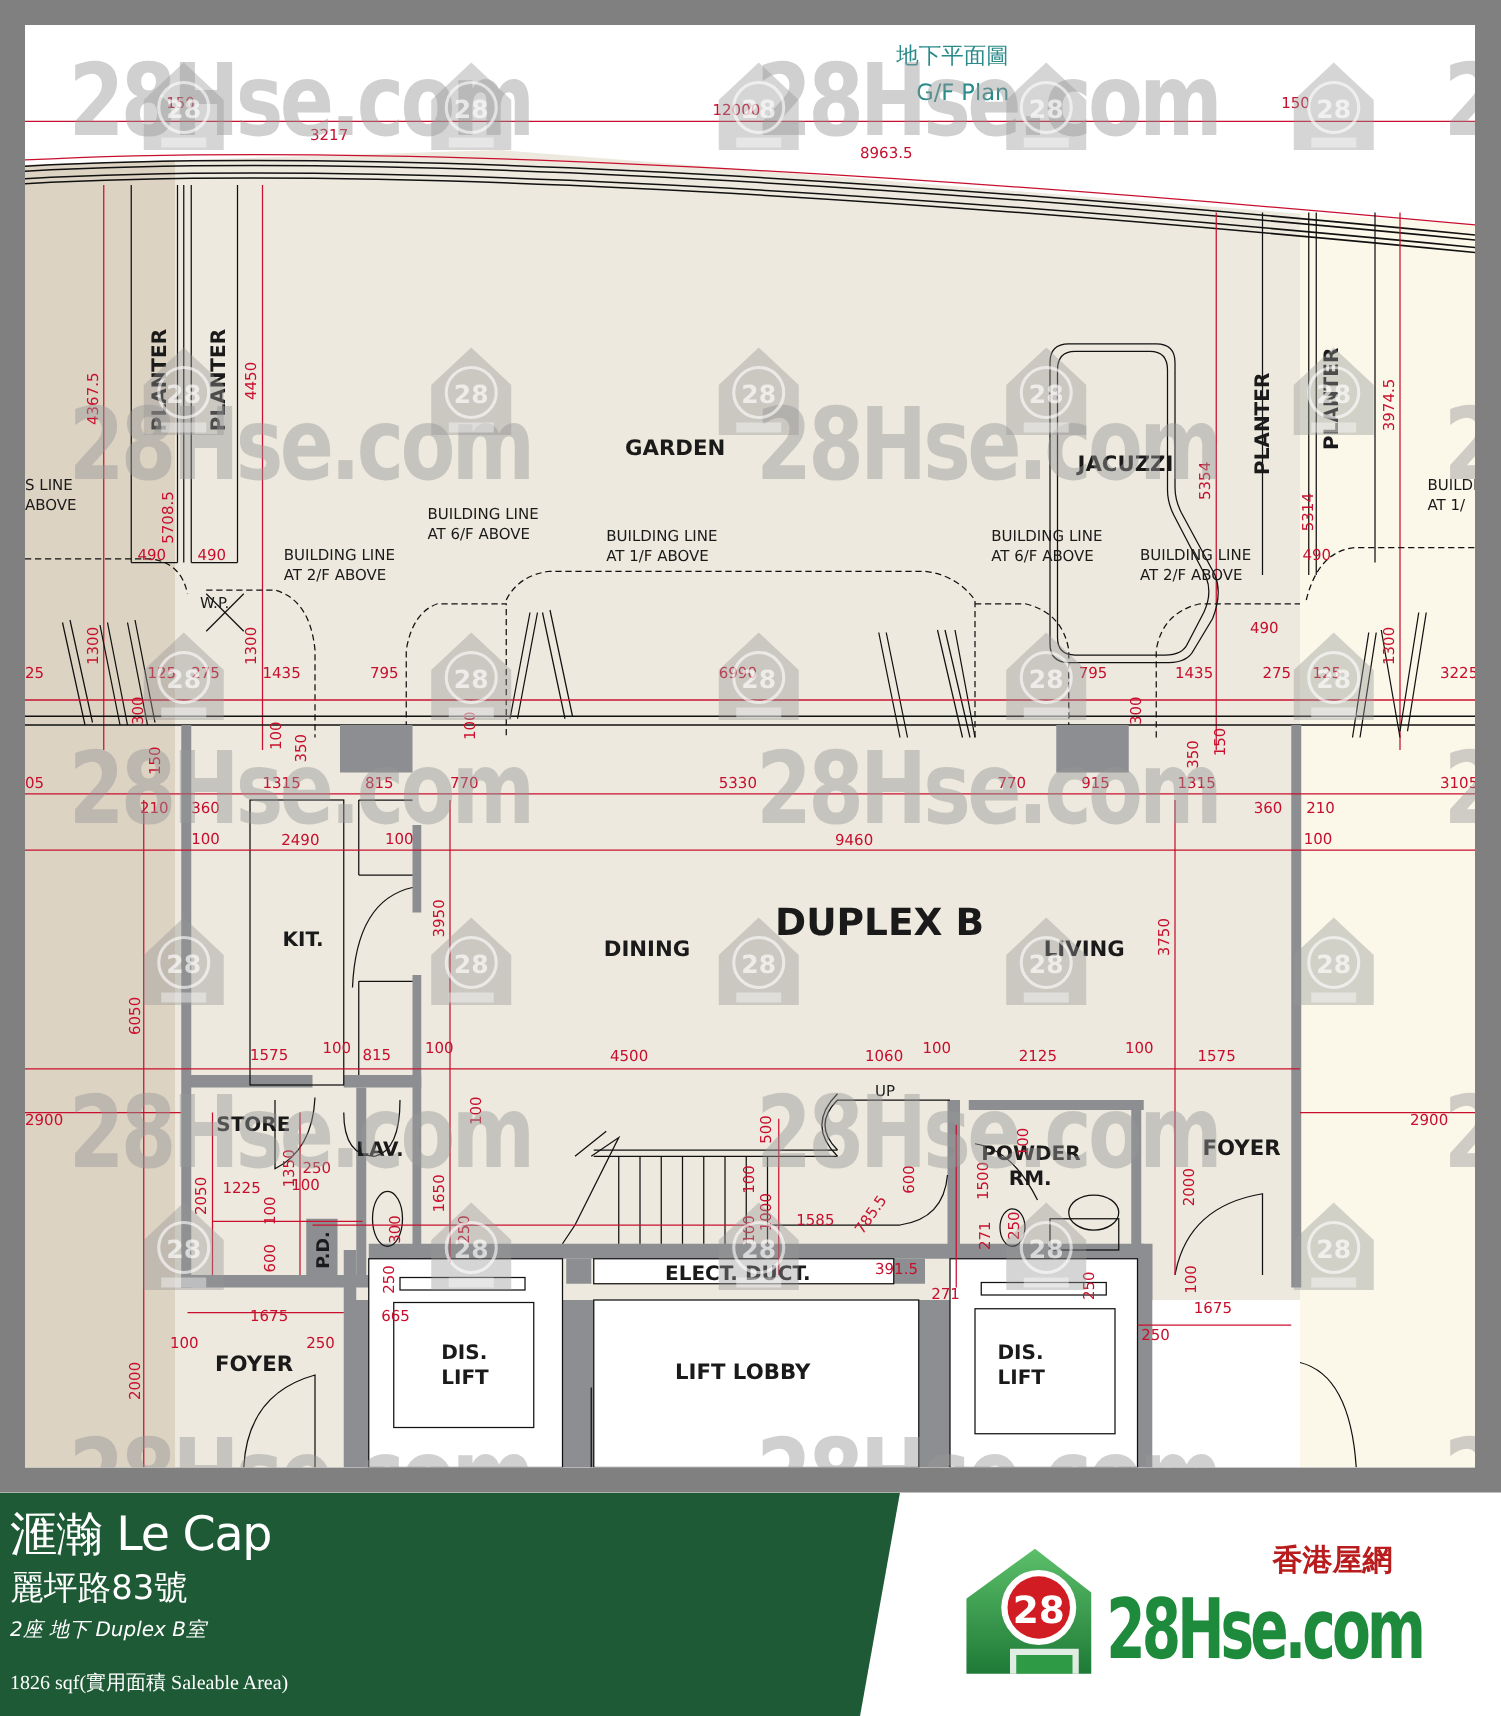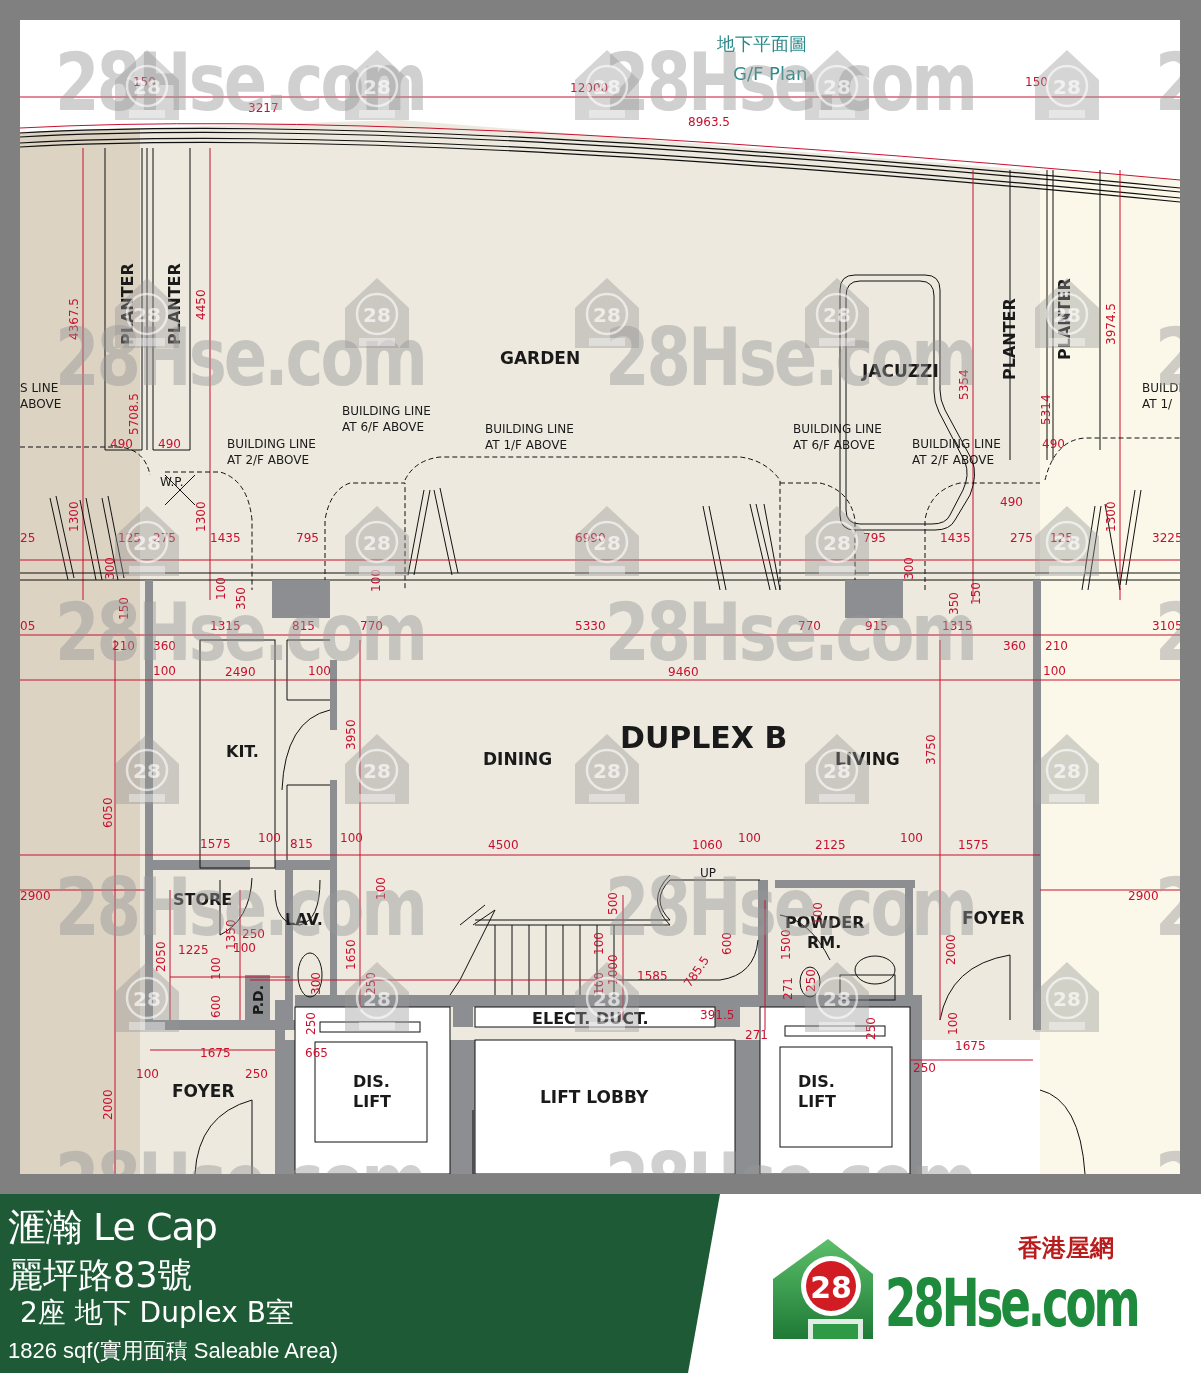--- a/index.html
+++ b/index.html
@@ -7,23 +7,23 @@
   .plan { position: absolute; left: 20px; top: 20px; width: 1160px; height: 1154px; background: #ffffff; overflow: hidden; }
   .plan svg { position: absolute; left: 0; top: 0; }
   .dim { font-family: "DejaVu Sans", sans-serif; font-size: 12px; fill: #c8102e; }
   .lbl { font-family: "DejaVu Sans", sans-serif; font-weight: bold; fill: #1a1a1a; }
   .note { font-family: "DejaVu Sans", sans-serif; font-size: 12px; fill: #1a1a1a; }
   .title-cn { font-family: "DejaVu Sans", sans-serif; font-size: 18px; fill: #2a8a8a; }
   .wm { position: absolute; font-family: "DejaVu Sans", sans-serif; font-weight: bold; font-size: 64px; color: rgba(150,150,150,0.45); letter-spacing: -3px; transform: scaleY(1.25); pointer-events: none; white-space: nowrap; }
   .footer { position: absolute; left: 0; top: 1194px; width: 1201px; height: 179px; background: #ffffff; }
   .green { position: absolute; left: 0; top: 0; width: 720px; height: 211px; background: #1d5a35; clip-path: polygon(0 0, 720px 0, 688px 179px, 0 179px); color: #fff; }
   .green .t1 { position: absolute; left: 8px; top: 8px; font-size: 38px; font-family: "DejaVu Sans", sans-serif; letter-spacing: -1px; }
-  .green .t2 { position: absolute; left: 8px; top: 58px; font-size: 35px; font-family: "DejaVu Sans", sans-serif; }
-  .green .t3 { position: absolute; left: 20px; top: 100px; font-size: 28px; font-family: "DejaVu Sans", sans-serif; }
-  .green .t4 { position: absolute; left: 8px; top: 142px; font-size: 22px; font-family: Liberation Sans, sans-serif; }
+  .green .t2 { position: absolute; left: 8px; top: 58px; font-size: 27px; font-family: "DejaVu Sans", sans-serif; }
+  .green .t3 { position: absolute; left: 8px; top: 100px; font-size: 16px; font-family: "DejaVu Sans", sans-serif; font-style: italic; }
+  .green .t4 { position: absolute; left: 8px; top: 142px; font-size: 16px; font-family: Liberation Serif, serif; }
   .logo { position: absolute; left: 773px; top: 28px; width: 360px; height: 120px; }
   .logo .hk { position: absolute; left: 245px; top: 10px; font-size: 24px; color: #b91c1c; font-family: "DejaVu Sans", sans-serif; font-weight: bold; }
   .logo .brand { position: absolute; left: 112px; top: 42px; font-size: 58px; font-weight: bold; color: #1e8a3c; font-family: "DejaVu Sans", sans-serif; letter-spacing: -4px; transform: scaleX(0.78) scaleY(1.15); transform-origin: left top; }
 </style>
 </head>
 <body>
 
 <div class="plan">
   <svg width="1160" height="1154" viewBox="0 0 1160 1154" xmlns="http://www.w3.org/2000/svg">
 

